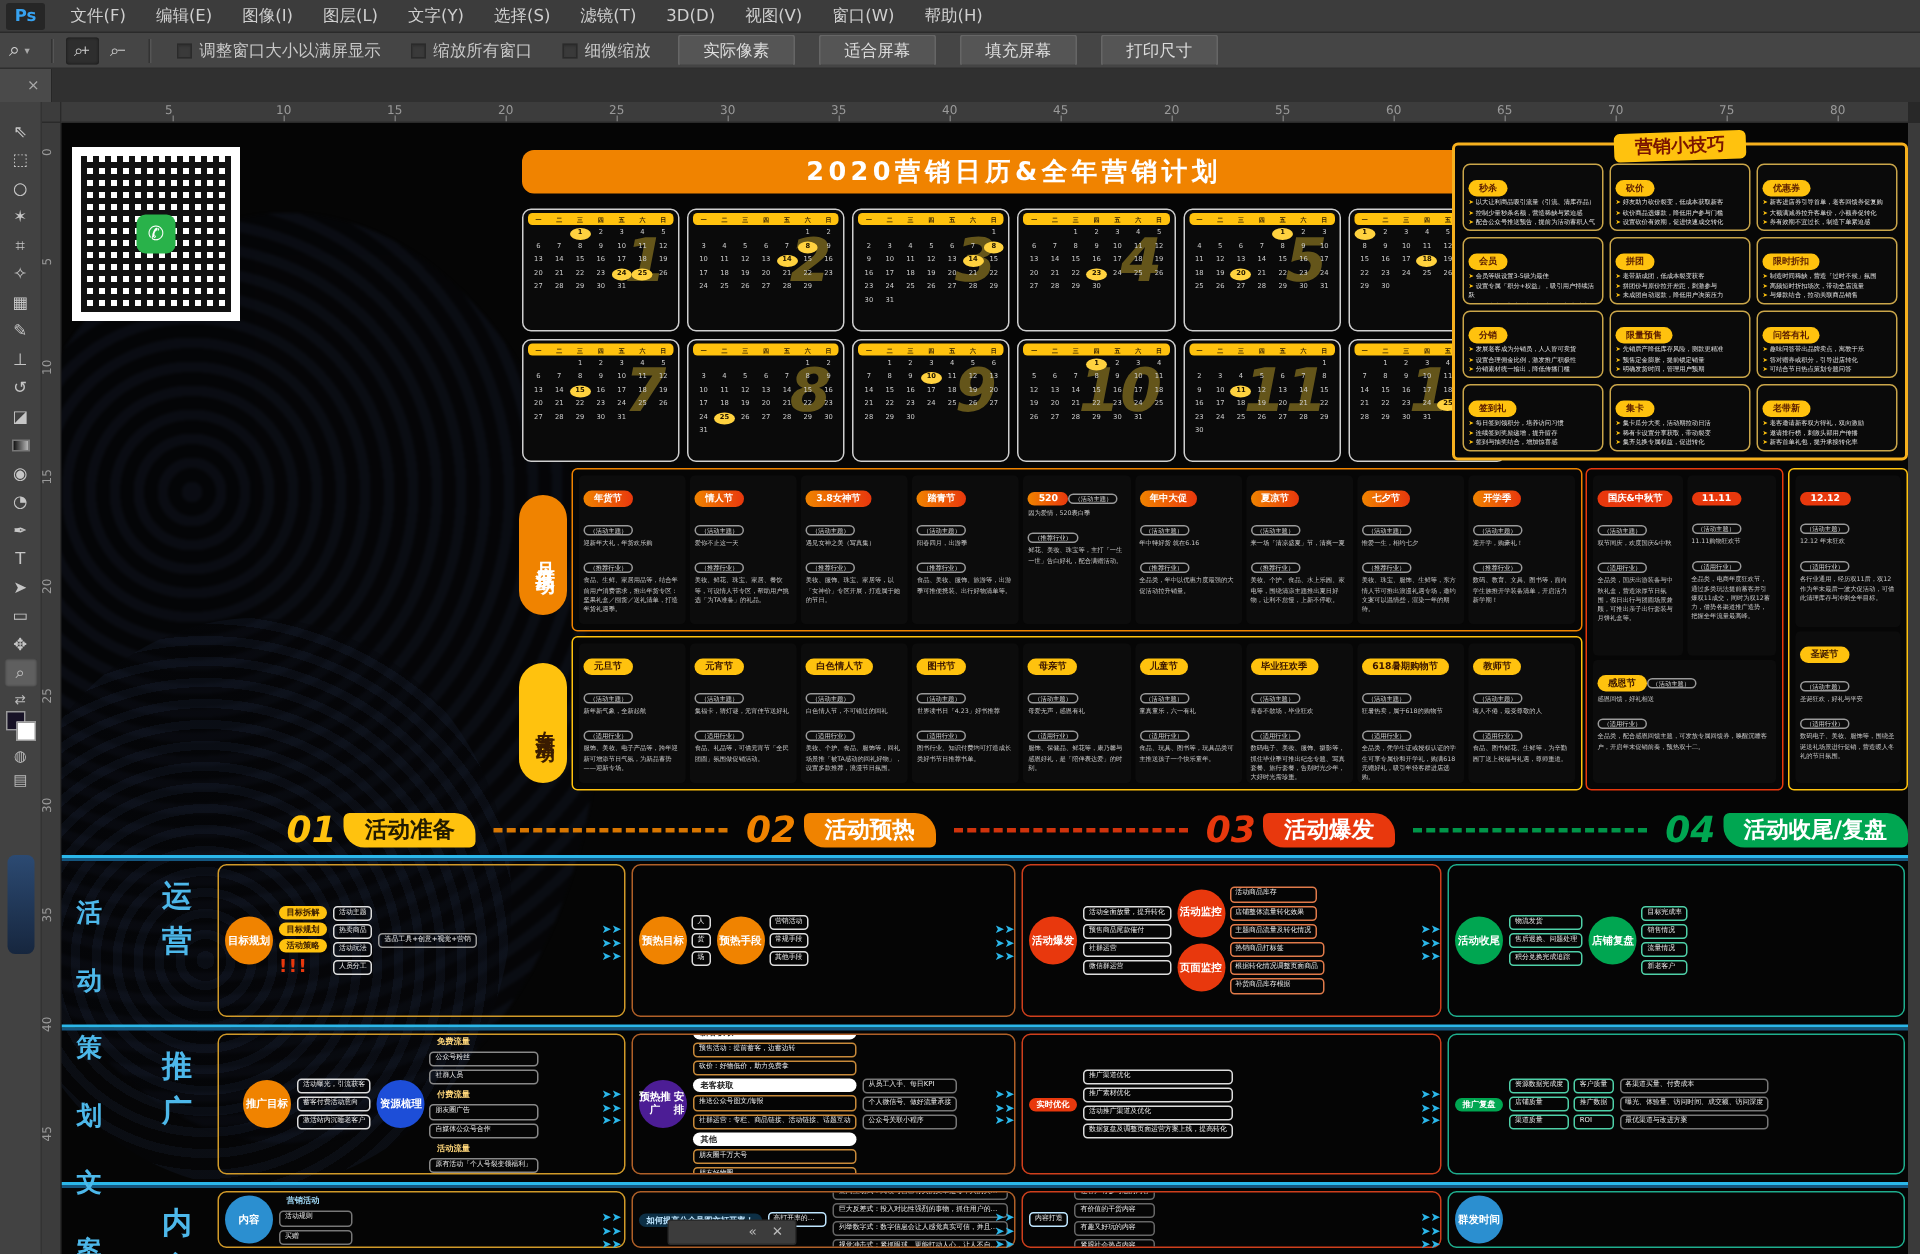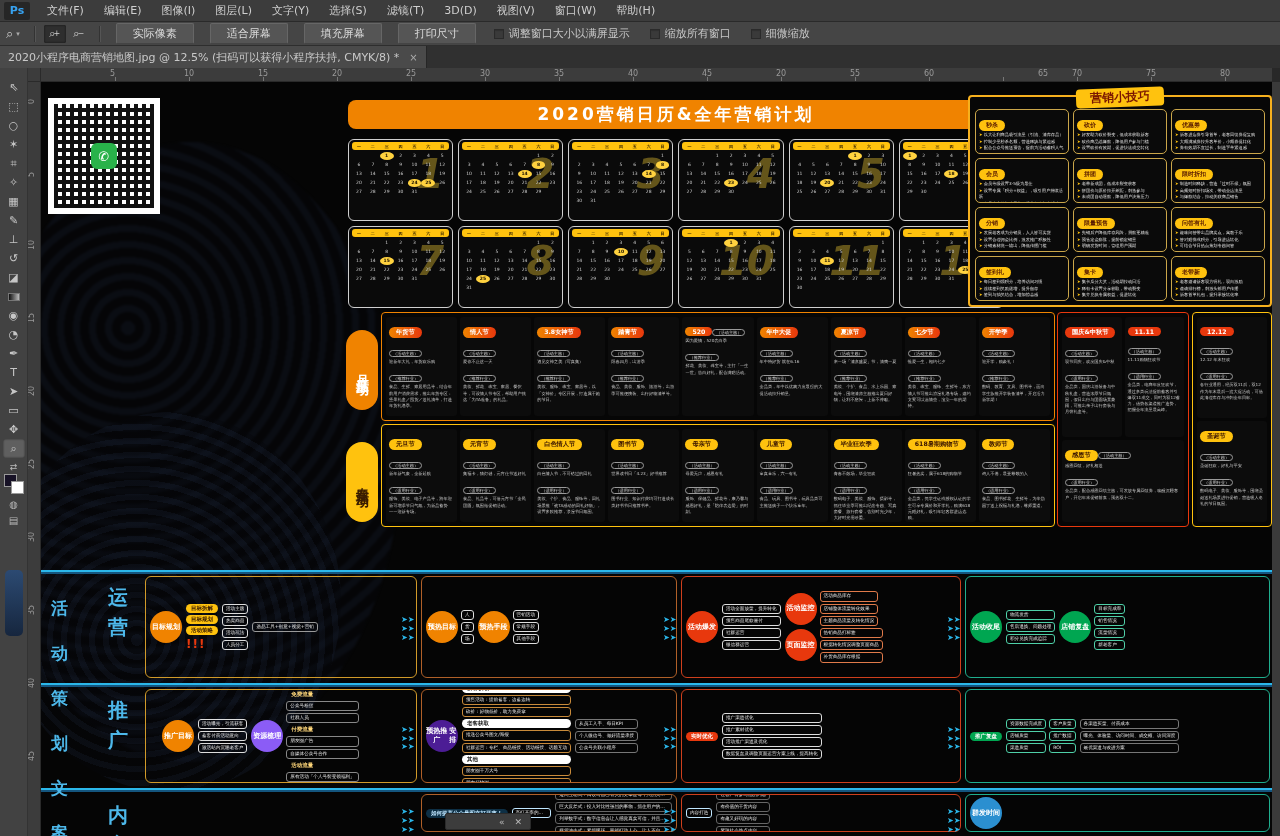--- a/index.html
+++ b/index.html
@@ -135,45 +135,44 @@
     <div class="vsep"></div>
     <div class="zbtn sel">
         <span class="g">⌕</span>
         <span class="pm">+</span>
       </div>
     <div class="zbtn">
         <span class="g">⌕</span>
         <span class="pm">−</span>
       </div>
     <div class="vsep"></div>
-    <span id="optbtns" style="display:flex;">
-        <button class="optbtn">实际像素</button>
-        <button class="optbtn">适合屏幕</button>
-        <button class="optbtn">填充屏幕</button>
-        <button class="optbtn">打印尺寸</button>
-      </span>
     <span id="optchecks" style="display:flex;">
         <label class="optcb">
           <span class="box"></span>
           <span>调整窗口大小以满屏显示</span>
         </label>
         <label class="optcb">
           <span class="box"></span>
           <span>缩放所有窗口</span>
         </label>
         <label class="optcb">
           <span class="box"></span>
           <span>细微缩放</span>
         </label>
       </span>
+    <span id="optbtns" style="display:flex;">
+        <button class="optbtn">实际像素</button>
+        <button class="optbtn">适合屏幕</button>
+        <button class="optbtn">填充屏幕</button>
+        <button class="optbtn">打印尺寸</button>
+      </span>
   </div>
 
   <div class="tabbar">
     <div class="tab">
-      <span>2020小程序电商营销地图.jpg @ 12.5% (扫码可以获得小程序扶持, CMYK/8) *</span>
       <span class="x">×</span>
     </div>
   </div>
 
   <div class="toolbar" id="toolbar">
       <div class="tool">⇖</div>
       <div class="tool">⬚</div>
       <div class="tool">○</div>
       <div class="tool">✶</div>
       <div class="tool">⌗</div>
@@ -222,21 +221,21 @@
       <span style="left: 587px;">40</span>
       <i style="left: 592px;"></i>
       <span style="left: 661px;">45</span>
       <i style="left: 666px;"></i>
       <span style="left: 735px;">20</span>
       <i style="left: 740px;"></i>
       <span style="left: 809px;">55</span>
       <i style="left: 814px;"></i>
       <span style="left: 883px;">60</span>
       <i style="left: 888px;"></i>
-      <span style="left: 957px; margin-left: 40px;">65</span>
+      <span style="left: 957px;">65</span>
       <i style="left: 962px;"></i>
       <span style="left: 1031px;">70</span>
       <i style="left: 1036px;"></i>
       <span style="left: 1105px;">75</span>
       <i style="left: 1110px;"></i>
       <span style="left: 1179px;">80</span>
       <i style="left: 1184px;"></i>
     </div>
   <div class="rulerleft" id="rulerleft">
       <span style="top: 12px;">0</span>
@@ -884,20 +883,33 @@
     <div class="bandpanel" id="redpanel" style="left:1016px;top:230px;width:132px;height:215px;border:1.5px solid #e8380d;flex-wrap:wrap;">
         <div class="acard" style="flex: 1 1 45%;"><div class="apill red">国庆&amp;中秋节</div><div class="albl">（活动主题）</div><div class="atxt">双节同庆，欢度国庆&amp;中秋</div><div class="albl">（适用行业）</div><div class="atxt">全品类，国庆出游装备与中秋礼盒，营造浓厚节日氛围，假日出行与团圆场景兼顾，可推出亲子出行套装与月饼礼盒等。</div></div>
         <div class="acard" style="flex: 1 1 45%;"><div class="apill red">11.11</div><div class="albl">（活动主题）</div><div class="atxt">11.11购物狂欢节</div><div class="albl">（适用行业）</div><div class="atxt">全品类，电商年度狂欢节，通过多类玩法提前蓄客并引爆双11成交，同时为双12蓄力，借势各渠道推广造势，把握全年流量最高峰。</div></div>
         <div class="acard" style="flex: 1 1 100%;"><div class="apill yel">感恩节</div><div class="albl">（活动主题）</div><div class="atxt">感恩回馈，好礼相送</div><div class="albl">（适用行业）</div><div class="atxt">全品类，配合感恩回馈主题，可发放专属回馈券，唤醒沉睡客户，开启年末促销前奏，预热双十二。</div></div>
       </div>
     <div class="bandpanel" id="farcol" style="left:1151px;top:230px;width:80px;height:215px;border:1.5px solid #ffc20e;flex-direction:column;">
         <div class="acard" style="flex: 1 1 0%;"><div class="apill red">12.12</div><div class="albl">（活动主题）</div><div class="atxt">12.12 年末狂欢</div><div class="albl">（适用行业）</div><div class="atxt">各行业通用，经历双11后，双12作为年末最后一波大促活动，可借此清理库存与冲刺全年目标。</div></div>
         <div class="acard" style="flex: 1 1 0%;"><div class="apill yel">圣诞节</div><div class="albl">（活动主题）</div><div class="atxt">圣诞狂欢，好礼与平安</div><div class="albl">（适用行业）</div><div class="atxt">数码电子、美妆、服饰等，围绕圣诞送礼场景进行促销，营造暖人冬礼的节日氛围。</div></div>
       </div>
 
+    <div class="phasebar" id="phasebar">
+        <span class="pnum" style="color: rgb(255, 194, 14);">01</span>
+        <span class="pbadge" style="background: rgb(255, 194, 14); color: rgb(34, 26, 0);">活动准备</span>
+        <div class="pdash" style="border-top-color: rgb(240, 131, 0);"></div>
+        <span class="pnum" style="color: rgb(240, 131, 0);">02</span>
+        <span class="pbadge" style="background: rgb(240, 131, 0); color: rgb(255, 255, 255);">活动预热</span>
+        <div class="pdash" style="border-top-color: rgb(232, 56, 13);"></div>
+        <span class="pnum" style="color: rgb(232, 56, 13);">03</span>
+        <span class="pbadge" style="background: rgb(232, 56, 13); color: rgb(255, 255, 255);">活动爆发</span>
+        <div class="pdash" style="border-top-color: rgb(0, 166, 81);"></div>
+        <span class="pnum" style="color: rgb(0, 166, 81);">04</span>
+        <span class="pbadge" style="background: rgb(0, 166, 81); color: rgb(255, 255, 255);">活动收尾/复盘</span>
+      </div>
 
     <div class="blueline" style="top:488px;"></div>
     <div class="blueline" style="top:601px;"></div>
     <div class="blueline" style="top:706px;"></div>
     <div id="sidelabel">
         <div class="sidechar" style="top: 515px;">活</div>
         <div class="sidechar" style="top: 560px;">动</div>
         <div class="sidechar" style="top: 605px;">策</div>
         <div class="sidechar" style="top: 650px;">划</div>
         <div class="sidechar" style="top: 695px;">文</div>
@@ -1024,21 +1036,21 @@
           <div class="circ c30" style="background: rgb(240, 131, 0);">
             <div>推广</div>
             <div>目标</div>
           </div>
           <div class="stack">
             <div class="mnode" style="border-color: rgb(221, 221, 221);">活动曝光，引流获客</div>
             <div class="mnode" style="border-color: rgb(221, 221, 221);">蓄客付费活动意向</div>
             <div class="mnode" style="border-color: rgb(221, 221, 221);">激活站内沉睡老客户</div>
           </div>
           <div class="grp">
-            <div class="circ c30" style="background: #8b5cf6;">
+            <div class="circ c30" style="background: #1d4ed8;">
               <div>资源</div>
               <div>梳理</div>
             </div>
             <div class="stack">
               <div class="mpill" style="background: transparent; color: rgb(255, 215, 122);">免费流量</div>
               <div class="mnode" style="border-color: rgb(136, 136, 136);">公众号粉丝</div>
               <div class="mnode" style="border-color: rgb(136, 136, 136);">社群人员</div>
               <div class="mpill" style="background: transparent; color: rgb(255, 215, 122);">付费流量</div>
               <div class="mnode" style="border-color: rgb(136, 136, 136);">朋友圈广告</div>
               <div class="mnode" style="border-color: rgb(136, 136, 136);">自媒体公众号合作</div>
@@ -1100,20 +1112,32 @@
         </div>
         <div class="arrows" style="left: 300px; top: 40%;">➤➤<br>➤➤<br>➤➤</div>
         <div class="arrows" style="left: 562px; top: 40%;">➤➤<br>➤➤<br>➤➤</div>
         <div class="arrows" style="left: 846px; top: 40%;">➤➤<br>➤➤<br>➤➤</div>
       </div>
     <div class="rowzone" id="row2" style="top:708px;height:46px;">
         <div class="rowlabel">
           <div>内</div>
           <div>容</div>
         </div>
+        <div class="pcol" style="left: 44px; width: 272px; border-color: rgb(209, 154, 41);">
+          <div class="circ c30" style="background: rgb(43, 143, 208);">
+            <div>内容</div>
+          </div>
+          <div class="stack">
+            <div class="mnode" style="border-color: rgb(159, 216, 245);">商品（图样、卖点）</div>
+            <div class="mpill" style="background: transparent; color: rgb(159, 216, 245);">营销活动</div>
+            <div class="mnode" style="border-color: rgb(119, 119, 119);">活动规则</div>
+            <div class="mnode" style="border-color: rgb(119, 119, 119);">买赠</div>
+            <div class="mnode" style="border-color: rgb(119, 119, 119);">营销活动裂变</div>
+          </div>
+        </div>
         <div class="pcol" style="left: 320px; width: 256px; border-color: rgb(176, 96, 40);">
           <div class="mpill" style="background: rgb(13, 47, 69); color: rgb(191, 230, 255);">如何提高公众号图文打开率！</div>
           <div class="mnode" style="border-color: rgb(191, 230, 255);">高打开率的标题</div>
           <div class="stack">
             <div class="mnode" style="border-color: rgb(102, 102, 102);">疑问互动式：阅读与自己有关的文章是每个人的天分。</div>
             <div class="mnode" style="border-color: rgb(102, 102, 102);">巨大反差式：投入对比性强烈的事物，抓住用户的猎奇心理。</div>
             <div class="mnode" style="border-color: rgb(102, 102, 102);">列举数字式：数字信息会让人感觉真实可信，并且易于迅速抓住重点。</div>
             <div class="mnode" style="border-color: rgb(102, 102, 102);">视觉冲击式：紧抓眼球、更能打动人心，让人不自觉关注细节发现。</div>
           </div>
         </div>

